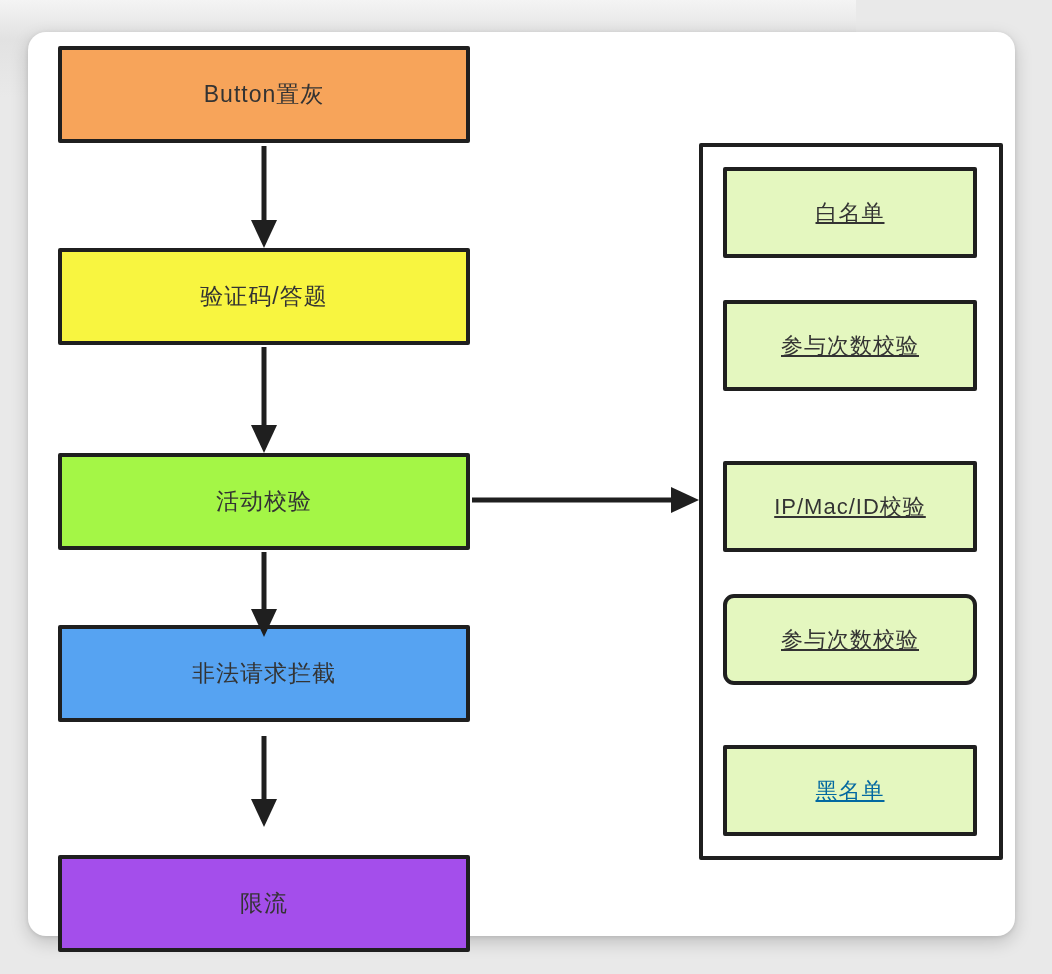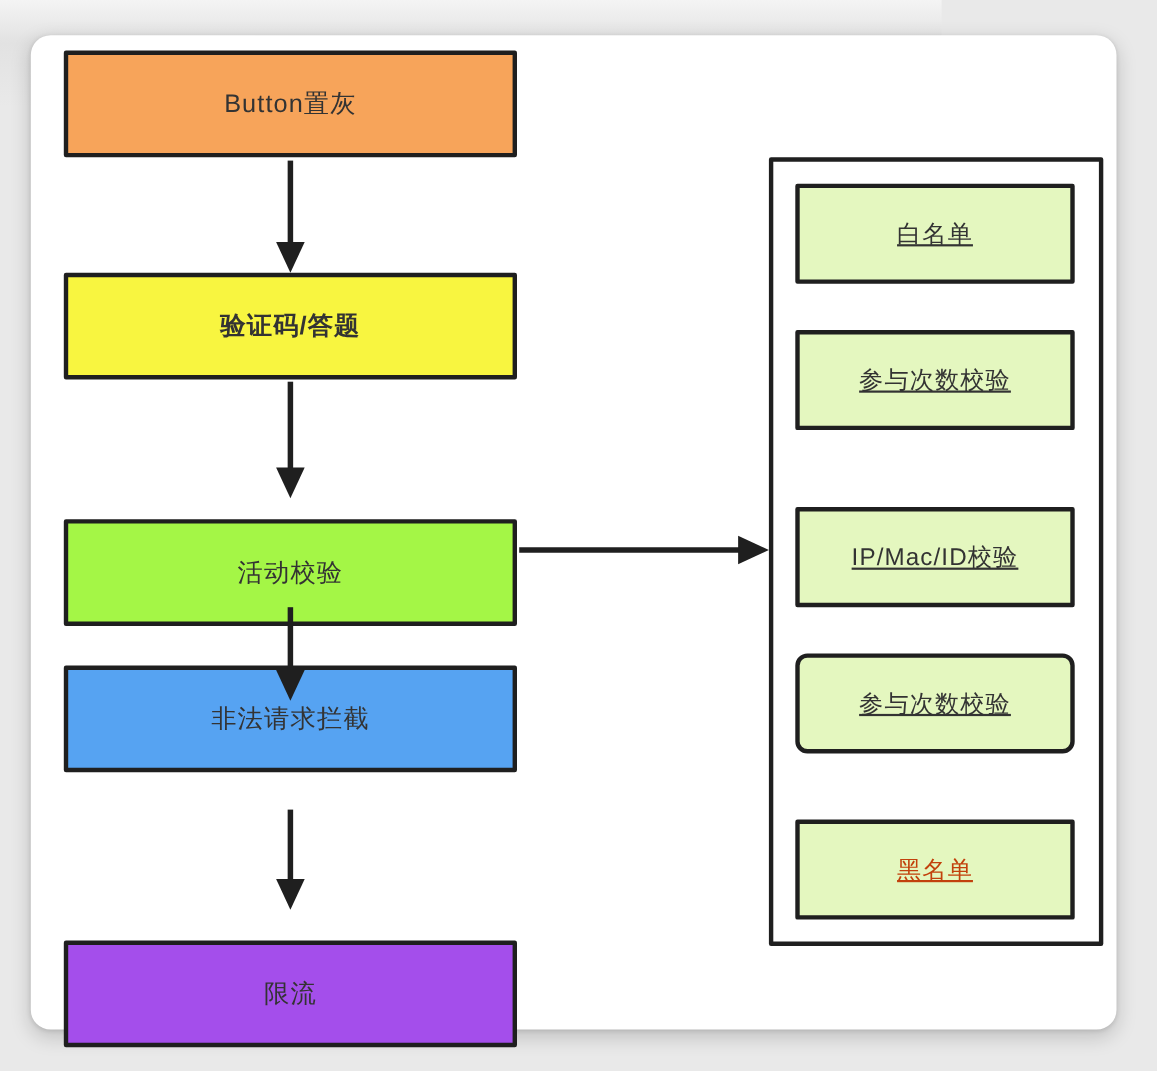--- a/index.html
+++ b/index.html
@@ -15,23 +15,23 @@
     background:#ffffff;border-radius:18px;
     box-shadow:0 6px 18px rgba(0,0,0,0.18), 0 1px 4px rgba(0,0,0,0.10);
   }
   .fbox{
     position:absolute;left:58px;width:412px;height:97px;
     border:4px solid #1f1f1f;border-radius:2px;box-sizing:border-box;
     display:flex;align-items:center;justify-content:center;
     font-size:23px;color:#333333;letter-spacing:1px;
   }
   .fb0{top:46px;}
-  .fb1{top:248px;font-weight:bold;}
-  .fb2{top:472px;}
-  .fb3{top:605px;}
+  .fb1{top:248px;}
+  .fb2{top:453px;}
+  .fb3{top:625px;}
   .fb4{top:855px;}
   .group{
     position:absolute;left:699px;top:143px;width:304px;height:717px;
     border:4px solid #1f1f1f;border-radius:2px;box-sizing:border-box;
     background:#ffffff;
   }
   .gbox{
     position:absolute;left:723px;width:254px;height:91px;
     border:4px solid #1f1f1f;border-radius:2px;box-sizing:border-box;
     display:flex;align-items:center;justify-content:center;
@@ -73,21 +73,21 @@
   </div>
   <div class="gbox gb1" style="background-color: rgb(228, 247, 191); border-color: rgb(31, 31, 31); color: rgb(51, 51, 51);">
     <span>参与次数校验</span>
   </div>
   <div class="gbox gb2" style="background-color: rgb(228, 247, 191); border-color: rgb(31, 31, 31); color: rgb(51, 51, 51);">
     <span>IP/Mac/ID校验</span>
   </div>
   <div class="gbox gb3" style="background-color: rgb(228, 247, 191); border-color: rgb(31, 31, 31); color: rgb(51, 51, 51); border-radius: 11px;">
     <span>参与次数校验</span>
   </div>
-  <div class="gbox gb4" style="background-color: rgb(228, 247, 191); border-color: rgb(31, 31, 31); color: #c2410c;">
+  <div class="gbox gb4" style="background-color: rgb(228, 247, 191); border-color: rgb(31, 31, 31); color: #0369a1;">
     <span>黑名单</span>
   </div>
 
   <svg class="overlay" viewBox="0 0 1052 974" xmlns="http://www.w3.org/2000/svg">
     <g style="stroke: rgb(31, 31, 31); fill: rgb(31, 31, 31);">
       <line x1="264" y1="146" x2="264" y2="224" stroke-width="5"></line>
       <polygon points="264,248 251,220 277,220" stroke="none"></polygon>
     </g>
     <g style="stroke: rgb(31, 31, 31); fill: rgb(31, 31, 31);">
       <line x1="264" y1="347" x2="264" y2="429" stroke-width="5"></line>

